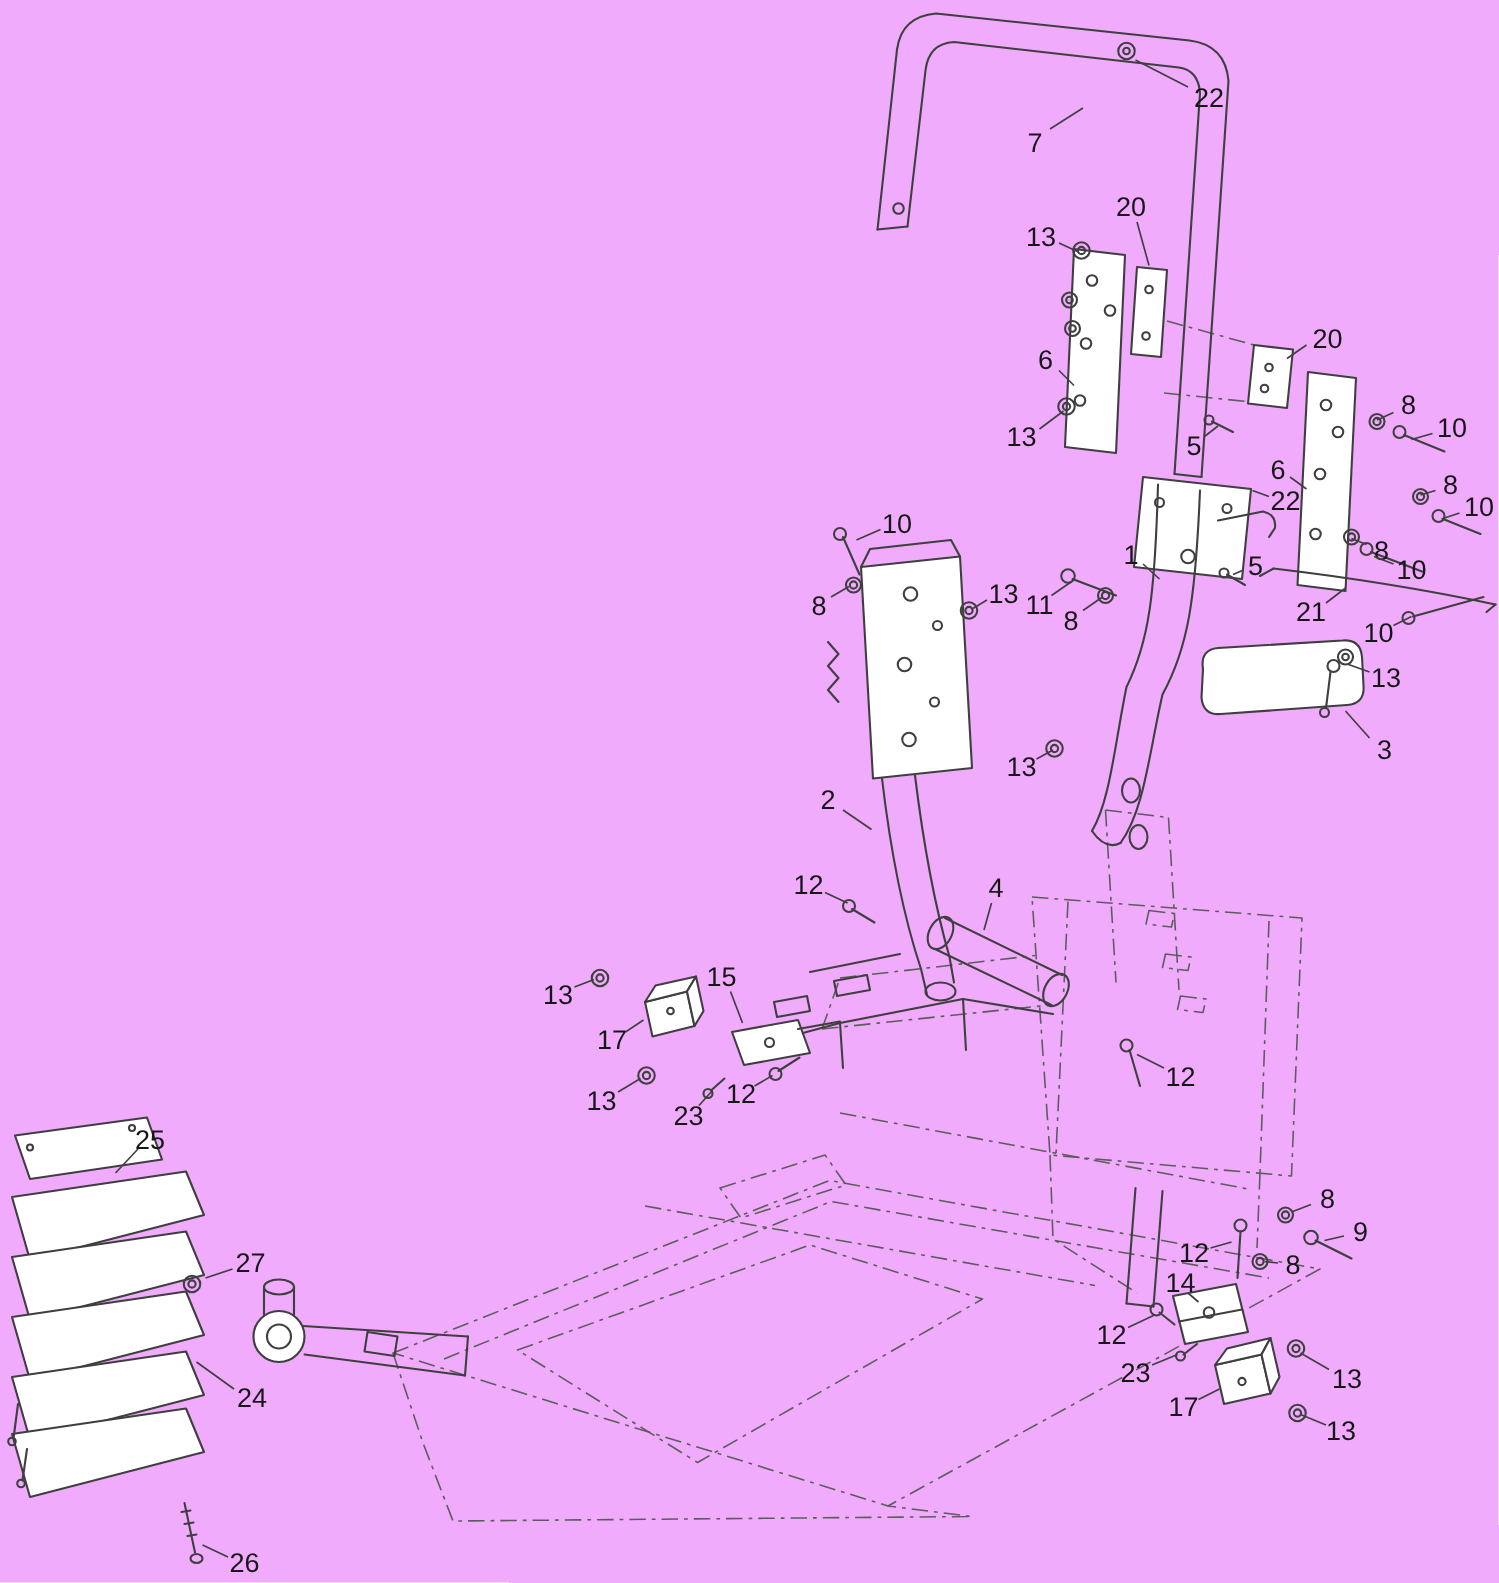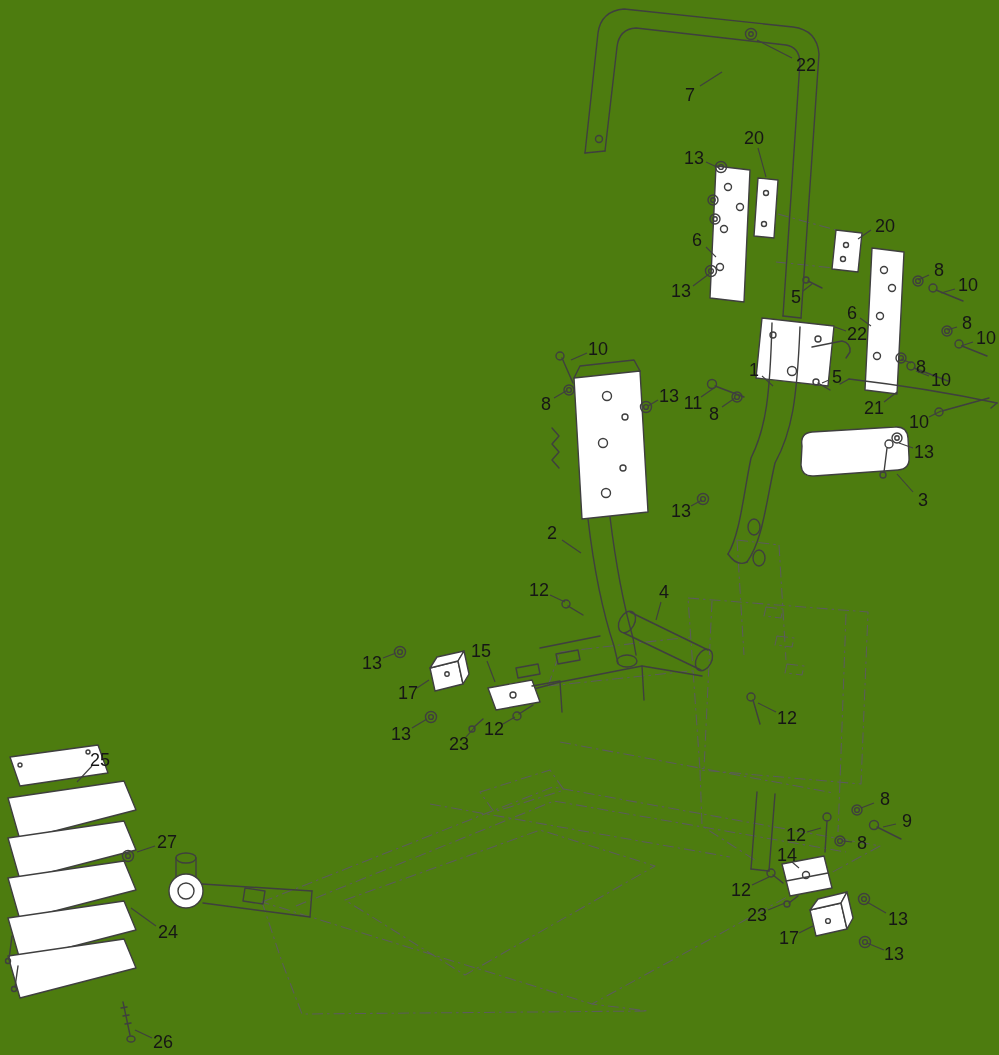--- a/index.html
+++ b/index.html
@@ -1,16 +1,16 @@
 <!DOCTYPE html>
 <html><head>
 <meta charset="utf-8">
 <style>
   html,body{margin:0;padding:0;background:#ffffff;}
-  .stage{position:relative;width:999px;height:1055px;background:#4d7c0f;overflow:hidden;}
+  .stage{position:relative;width:999px;height:1055px;background:#f0abfc;overflow:hidden;}
   svg{display:block;}
   .s  {fill:none;stroke:#3f3f3f;stroke-width:1.4;stroke-linecap:round;stroke-linejoin:round;}
   .sw {fill:#ffffff;stroke:#3f3f3f;stroke-width:1.4;stroke-linejoin:round;}
   .d  {fill:none;stroke:#5c5c5c;stroke-width:1.05;stroke-dasharray:11 4 2.5 4;stroke-linejoin:round;}
   .leader{stroke:#3f3f3f;stroke-width:1.1;fill:none;}
   .lbl{font-family:"Liberation Sans",sans-serif;font-size:18px;fill:#161616;}
 </style>
 </head>
 <body>
 

